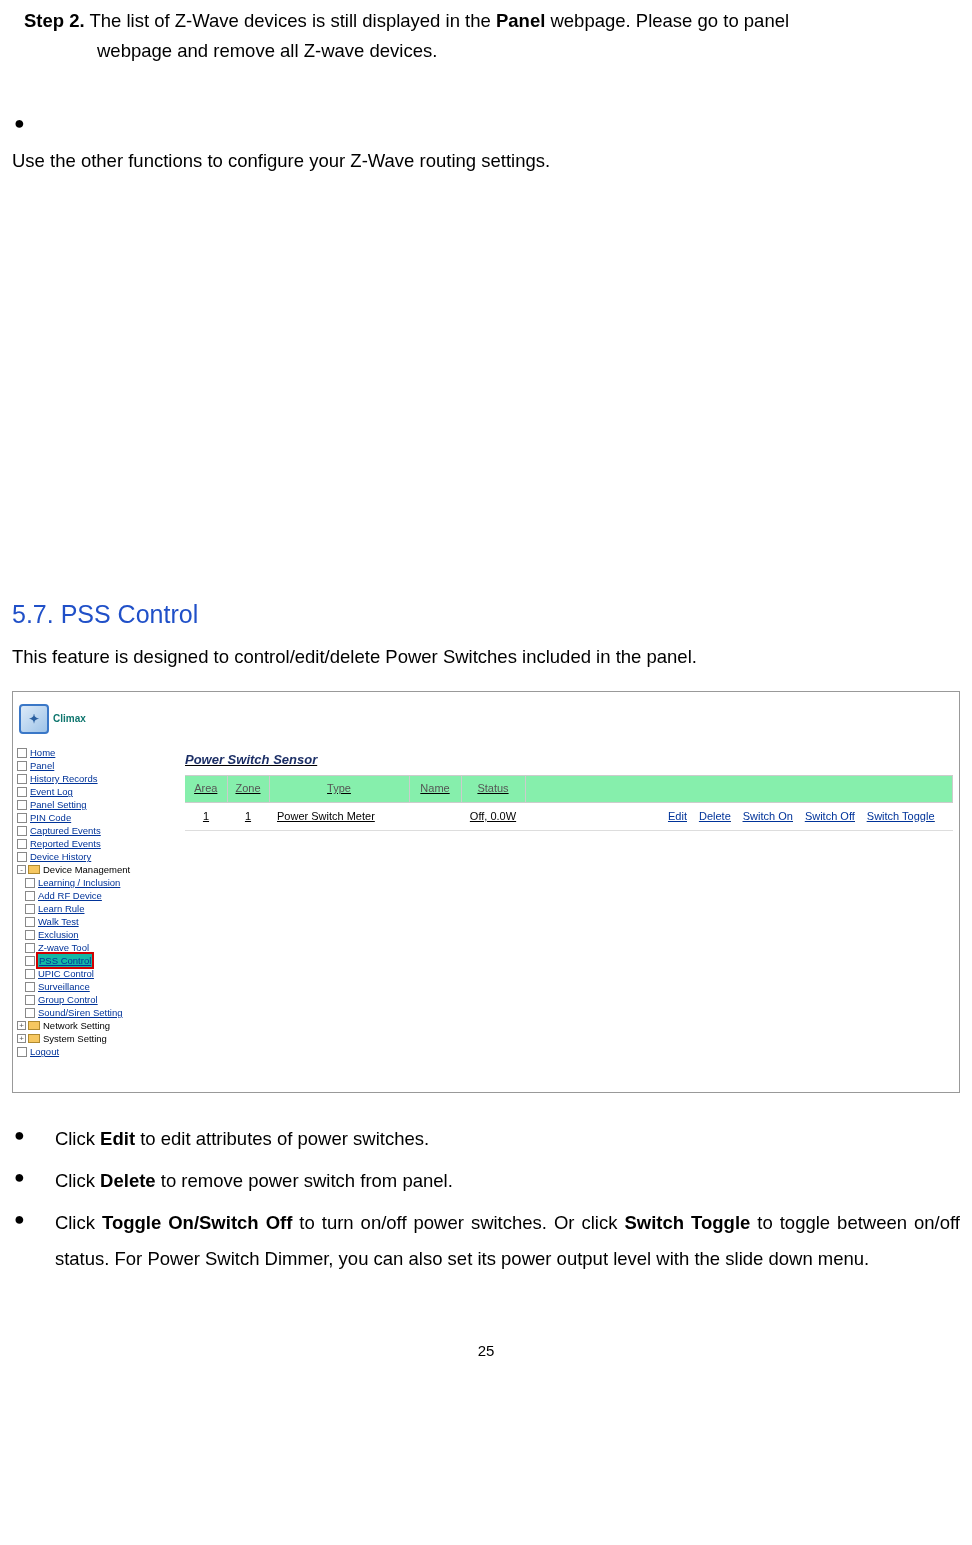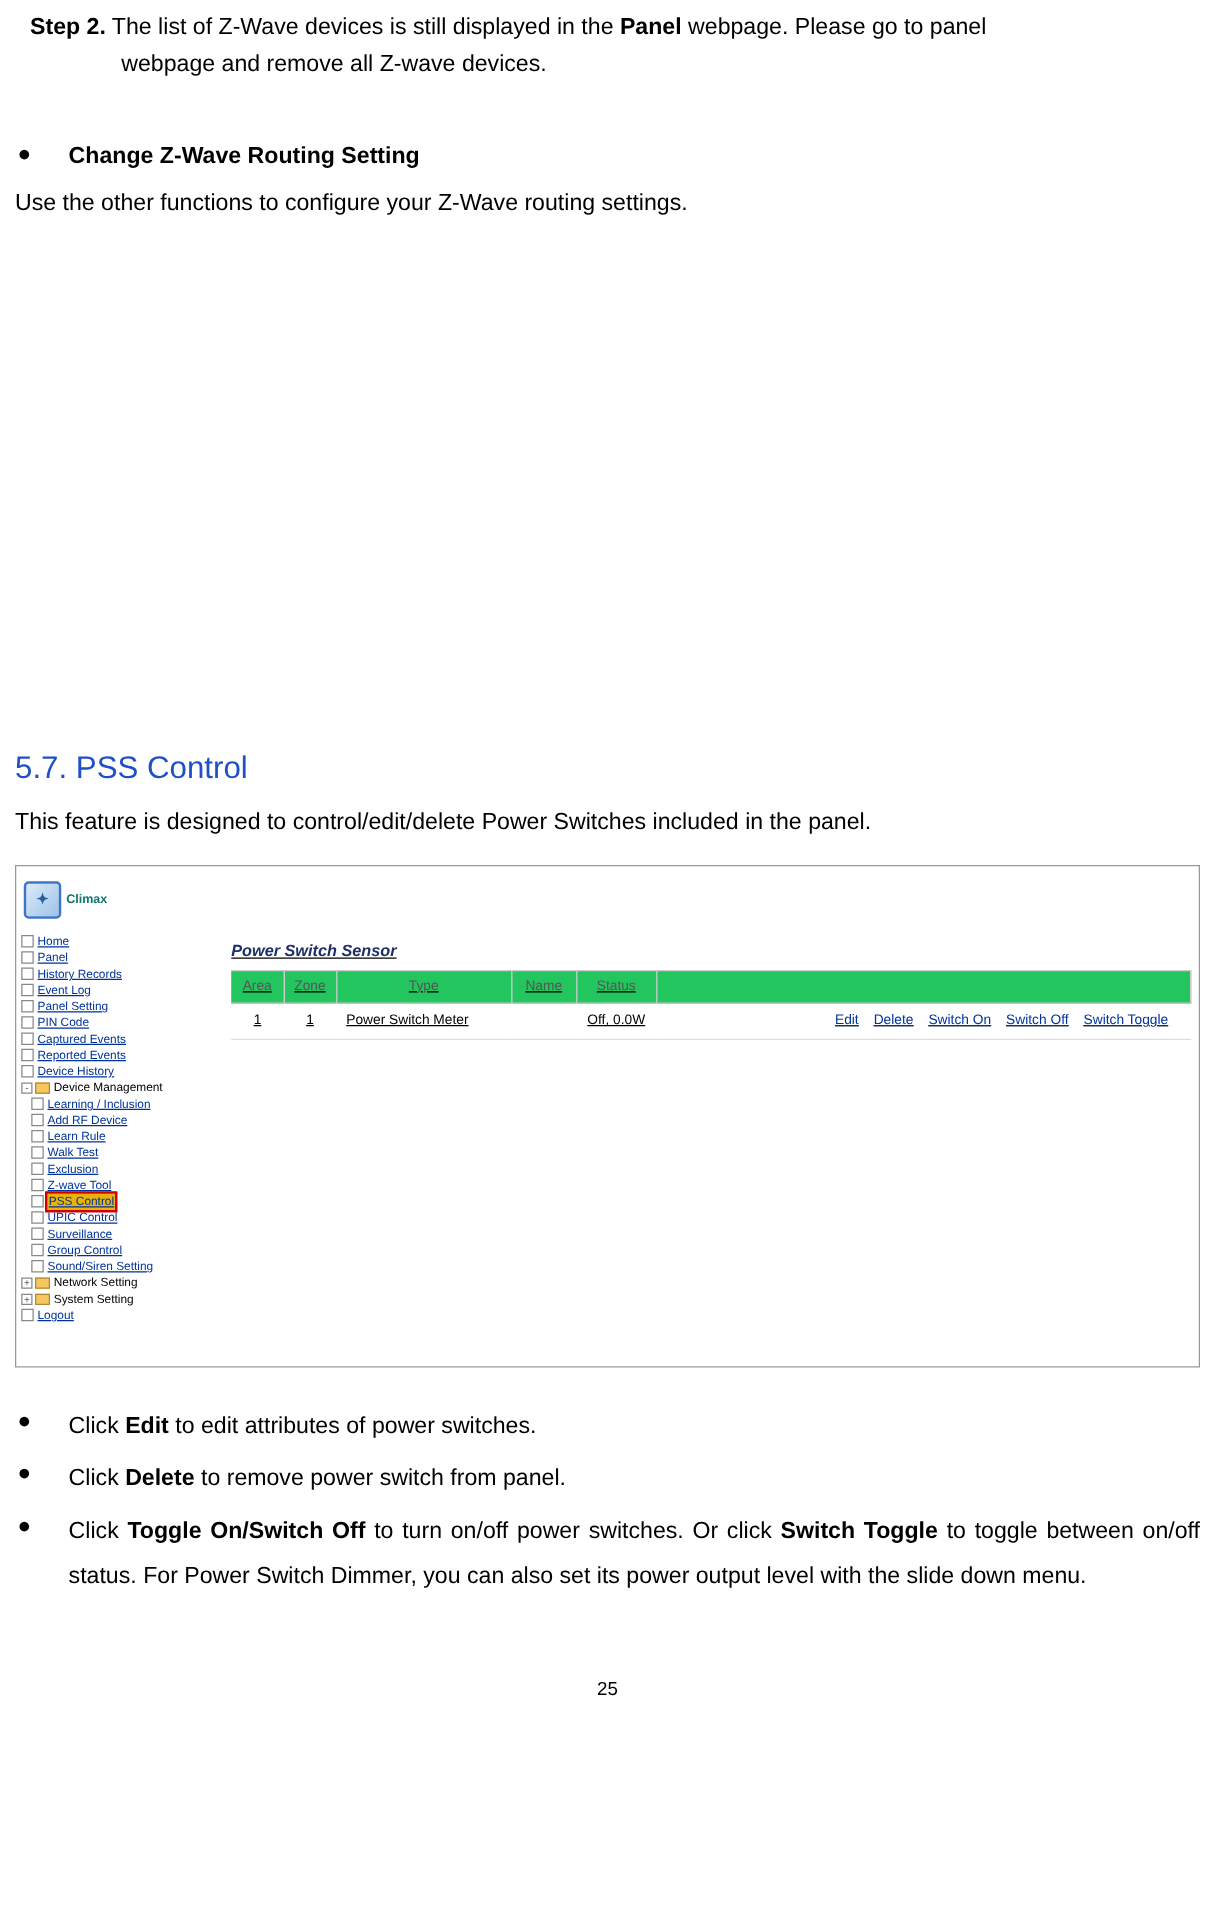--- a/index.html
+++ b/index.html
@@ -90,42 +90,42 @@
     position: relative;
     flex-shrink: 0;
   }
   .exp-box {
     width: 9px; height: 9px;
     border: 1px solid #888; background: #fff;
     margin-right: 2px; flex-shrink: 0;
     font-size: 8px; line-height: 7px; text-align: center;
     color: #555;
   }
-  .highlight-red { outline: 2px solid #d00000; background: #eab308; padding: 0 1px; text-align: right; }
+  .highlight-red { outline: 2px solid #d00000; background: #14b8a6; padding: 0 1px; text-align: right; }
   .main-panel {
     position: absolute; left: 172px; top: 58px;
     right: 6px;
     text-decoration: underline;
   }
   .pss-title {
     font-family: Verdana, sans-serif;
     font-size: 13px;
     color: #1c2f66;
     font-weight: bold;
     font-style: italic;
     margin-bottom: 4px;
   }
   table.pss-table {
     border-collapse: collapse;
     width: 100%;
     font-size: 11px;
     font-family: Arial, sans-serif;
   }
   table.pss-table th {
-    background: #22c55e;
+    background: #86efac;
     color: #555;
     font-weight: normal;
     border-top: 1px solid #ccc;
     border-bottom: 1px solid #ccc;
     border-right: 1px solid #ccc;
     padding: 4px 6px;
     text-align: center;
   }
   table.pss-table td {
     border-bottom: 1px solid #ddd;
@@ -159,21 +159,20 @@
 </head>
 <body>
 
 <div class="step2-block">
   <span class="step-label">Step 2.</span><span> The list of Z-Wave devices is still displayed in the </span><b>Panel</b><span> webpage. Please go to panel</span>
   <div class="indent-after">webpage and remove all Z-wave devices.</div>
 </div>
 
 <div class="bullet-row">
   <span class="bullet-dot">●</span>
-  <span class="bullet-title">Change Z-Wave Routing Setting</span>
 </div>
 <div class="body-text">Use the other functions to configure your Z-Wave routing settings.</div>
 
 <div class="big-gap"></div>
 
 <div class="section-heading">5.7. PSS Control</div>
 <div class="body-text">This feature is designed to control/edit/delete Power Switches included in the panel.</div>
 
 <div class="screenshot-box">
   <div class="logo-area">

